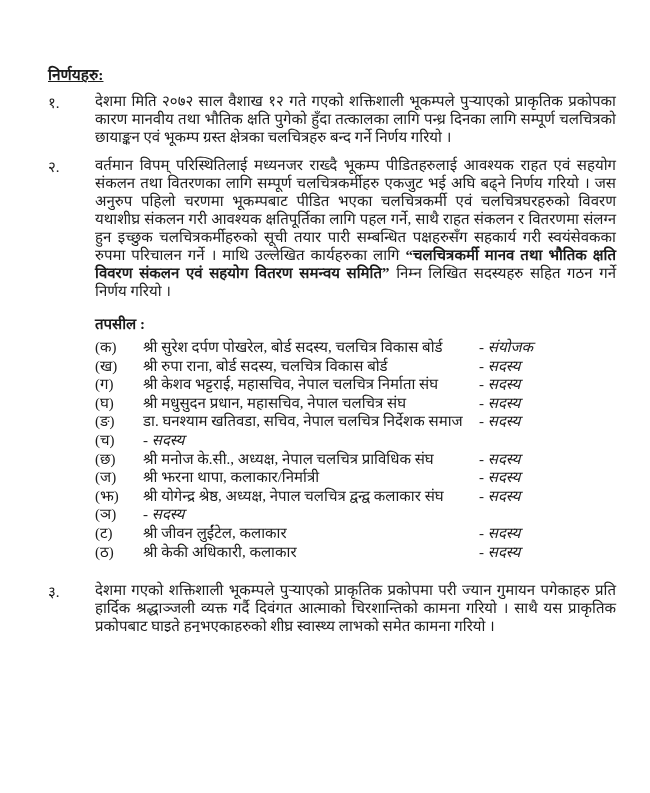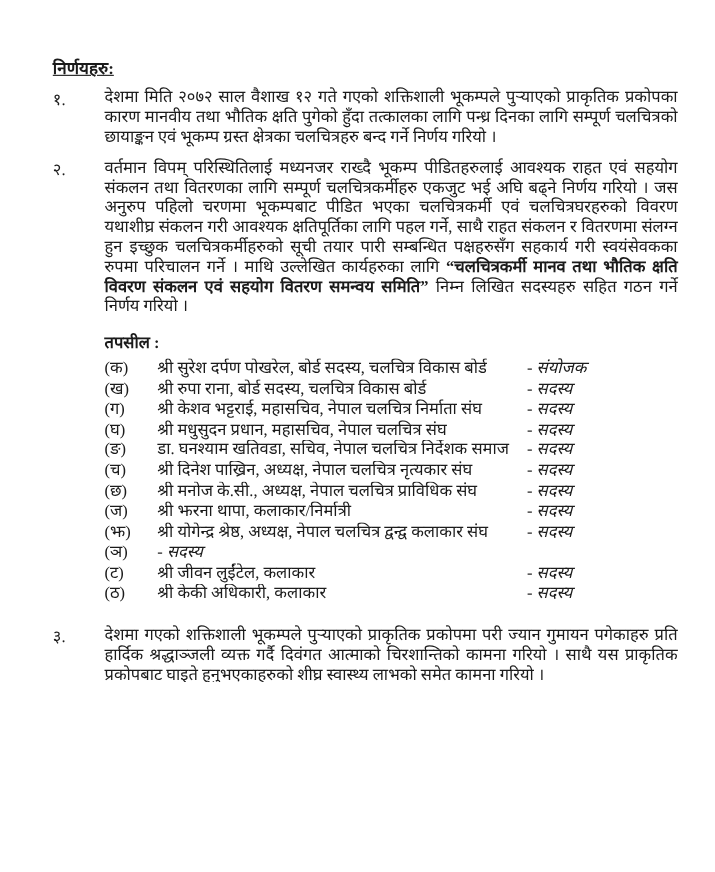--- a/index.html
+++ b/index.html
@@ -4,21 +4,21 @@
 <style>
   html, body {
     margin: 0;
     padding: 0;
     background: #ffffff;
   }
   .page {
     position: relative;
     width: 650px;
     height: 620px;
-    margin: 0 auto;
+    margin: 12px auto;
     background: #ffffff;
     color: #1b1b1b;
     font-family: "Liberation Serif", "DejaVu Serif", serif;
     font-size: 15px;
     box-sizing: border-box;
     padding: 52px 34px 17px 48px;
     overflow: hidden;
   }
   .doc-heading {
     font-size: 15.5px;
@@ -110,21 +110,20 @@
       <span class="member-name">श्री मधुसुदन प्रधान, महासचिव, नेपाल चलचित्र संघ</span>
       <span class="member-role">- सदस्य</span>
     </div>
     <div class="member-row">
       <span class="member-label">(ङ)</span>
       <span class="member-name">डा. घनश्याम खतिवडा, सचिव, नेपाल चलचित्र निर्देशक समाज</span>
       <span class="member-role">- सदस्य</span>
     </div>
     <div class="member-row">
       <span class="member-label">(च)</span>
-      <span class="member-name">श्री दिनेश पाख्रिन, अध्यक्ष, नेपाल चलचित्र नृत्यकार संघ</span>
       <span class="member-role">- सदस्य</span>
     </div>
     <div class="member-row">
       <span class="member-label">(छ)</span>
       <span class="member-name">श्री मनोज के.सी., अध्यक्ष, नेपाल चलचित्र प्राविधिक संघ</span>
       <span class="member-role">- सदस्य</span>
     </div>
     <div class="member-row">
       <span class="member-label">(ज)</span>
       <span class="member-name">श्री झरना थापा, कलाकार/निर्मात्री</span>

